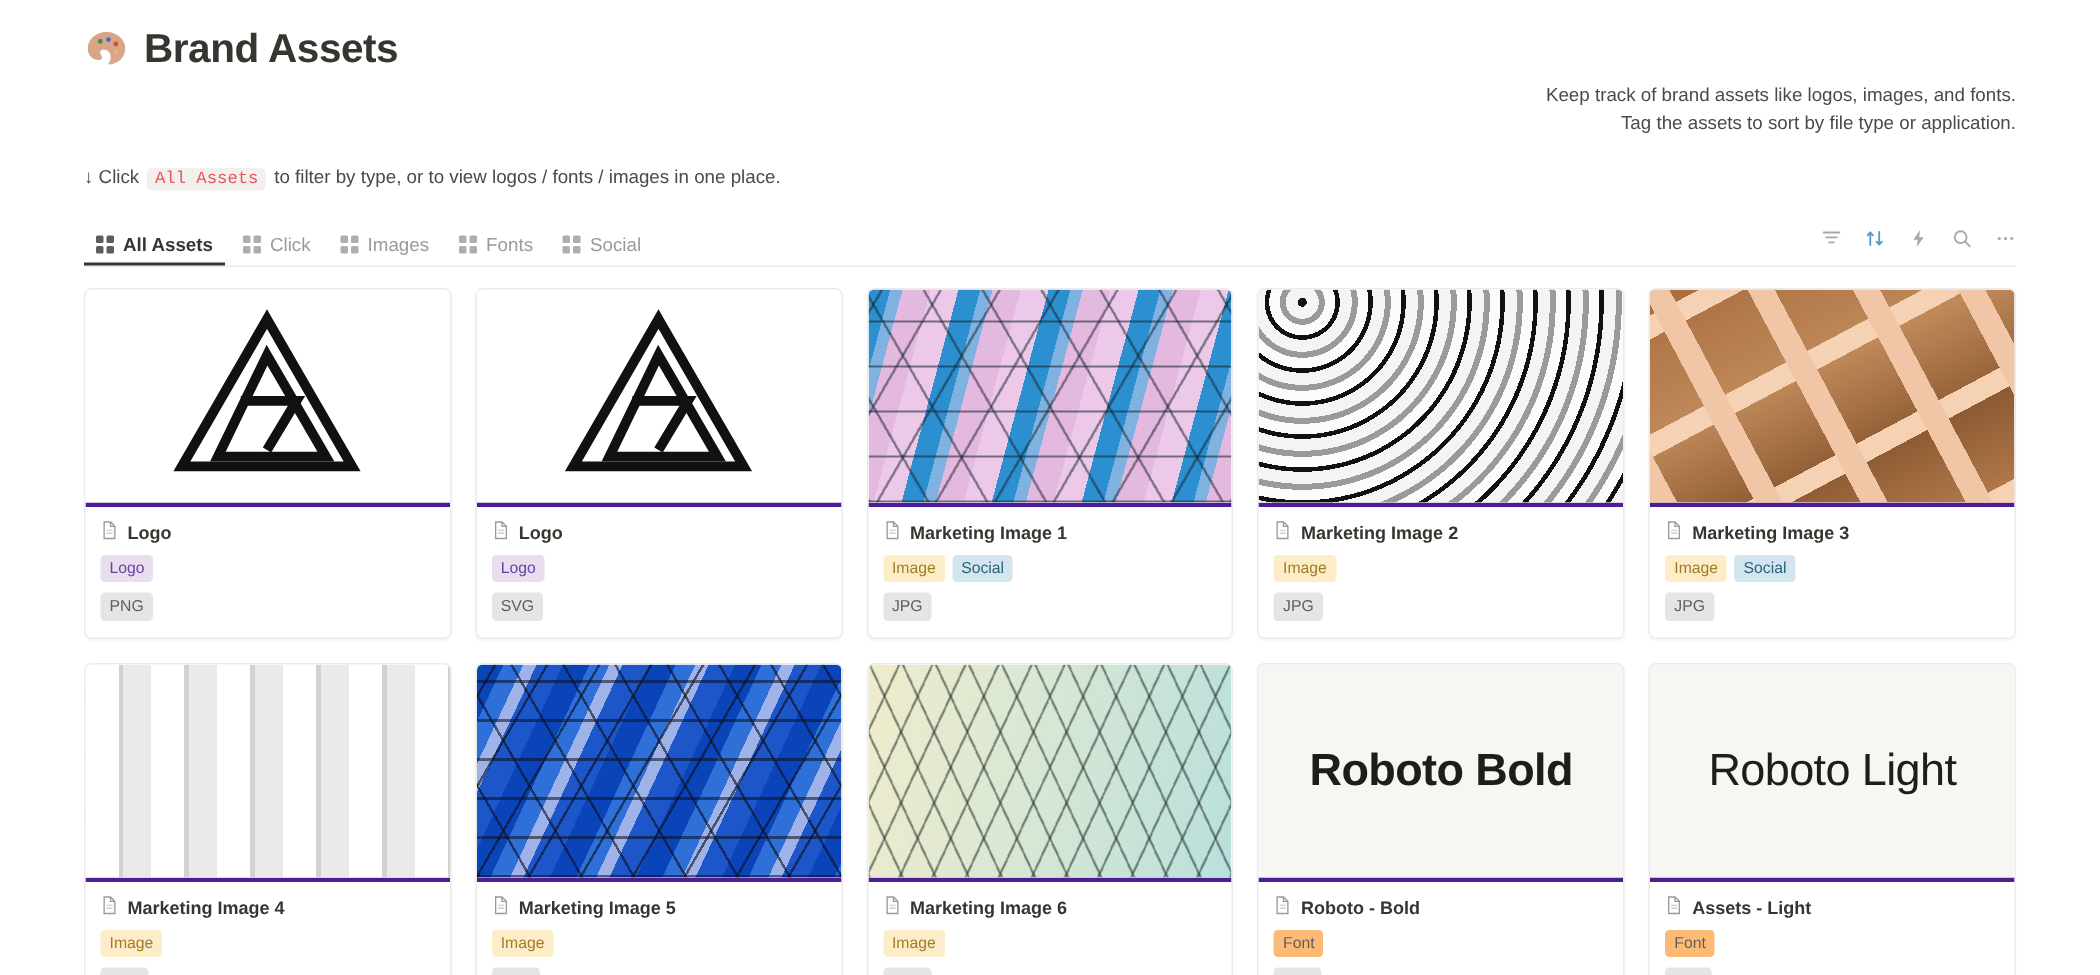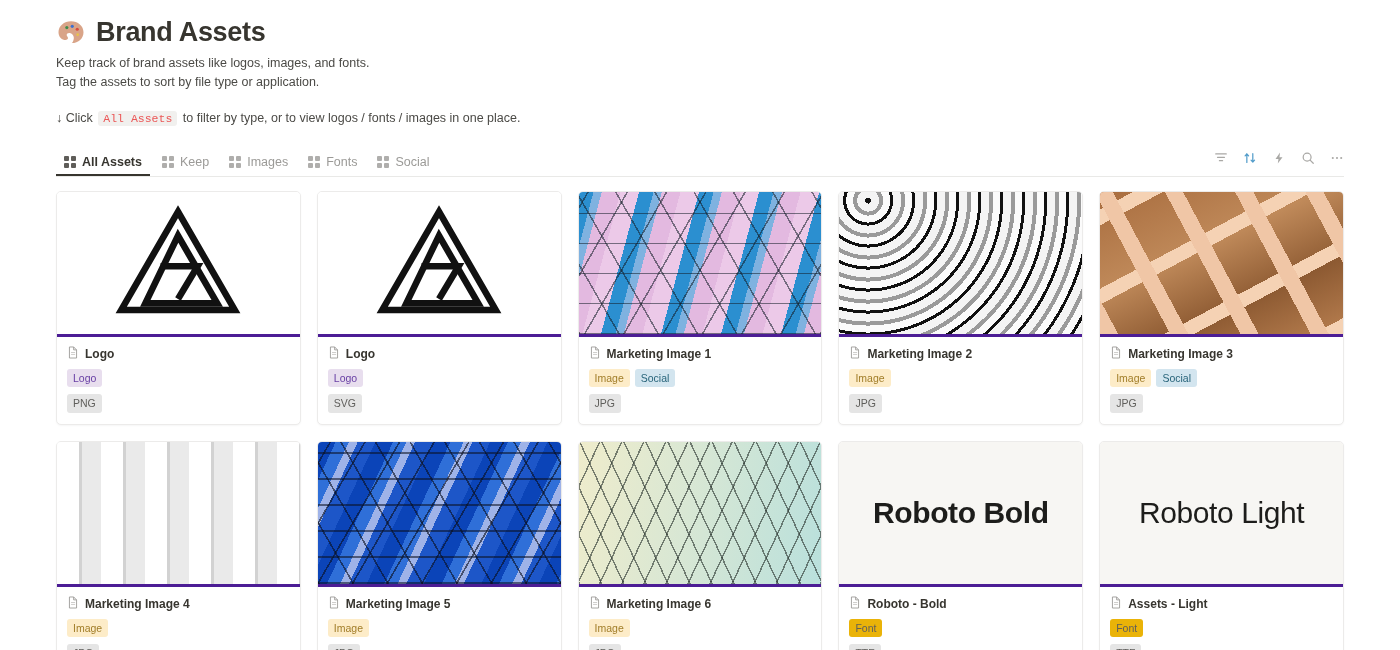--- a/index.html
+++ b/index.html
@@ -13,21 +13,21 @@
   }
   .page { padding: 18px 56px 0 56px; }
 
   
   .title-row { display: flex; align-items: flex-start; gap: 10px; margin-bottom: 6px; }
   .palette-emoji { width: 30px; height: 30px; flex: 0 0 30px; position: relative; }
   .page-title {
     font-size: 27px; font-weight: bold; letter-spacing: -0.3px;
     color: #37352f; line-height: 1.1;
   }
-  .desc { font-size: 12.5px; color: #4b4a46; line-height: 1.55; }
+  .desc { font-size: 12.5px; color: #4b4a46; line-height: 1.55; text-align: right; }
   .hint { font-size: 12.5px; color: #4b4a46; margin-top: 18px; }
   .code-chip {
     font-family: "Liberation Mono", monospace;
     font-size: 11.5px; color: #eb5757;
     background: #f1f0ee; border-radius: 3px;
     padding: 1px 5px; margin: 0 2px;
   }
 
   
   .tabbar {
@@ -58,21 +58,21 @@
   }
   .thumb { height: 142px; position: relative; overflow: hidden; background: #fff; }
   .cardbody { border-top: 3px solid #4c1d95; padding: 9px 10px 11px 10px; }
   .cardtitle { display: flex; align-items: center; gap: 6px; font-size: 12px; font-weight: bold; color: #37352f; }
   .doc-icon { flex: 0 0 12px; }
   .tagrow { display: flex; gap: 5px; margin-top: 7px; flex-wrap: wrap; }
   .tag { font-size: 10.5px; line-height: 1; padding: 4px 6px; border-radius: 3px; white-space: nowrap; }
   .tag-logo   { background: #e8deee; color: #6940a5; }
   .tag-image  { background: #fdecc8; color: #a17d28; }
   .tag-social { background: #d3e5ef; color: #28647a; }
-  .tag-font   { background: #eab308; color: #5f5e5b; }
+  .tag-font   { background: #fdba74; color: #5f5e5b; }
   .tag-file   { background: #e5e5e5; color: #5f5e5b; }
 
   
   .th-white { background: #fff; display: flex; align-items: center; justify-content: center; }
   .th-cream { background: #f7f6f3; display: flex; align-items: center; justify-content: center; }
   .fontprev { font-size: 30px; color: #1d1d1b; letter-spacing: -0.4px; }
   .fontprev.bold { font-weight: bold; }
   .fontprev.light { font-weight: 300; }
 
   
@@ -146,21 +146,21 @@
           </span>
           <span>All Assets</span>
         </div>
         <div class="tab">
           <span class="grid-icon">
             <i></i>
             <i></i>
             <i></i>
             <i></i>
           </span>
-          <span>Keep</span>
+          <span>Click</span>
         </div>
         <div class="tab">
           <span class="grid-icon">
             <i></i>
             <i></i>
             <i></i>
             <i></i>
           </span>
           <span>Images</span>
         </div>

